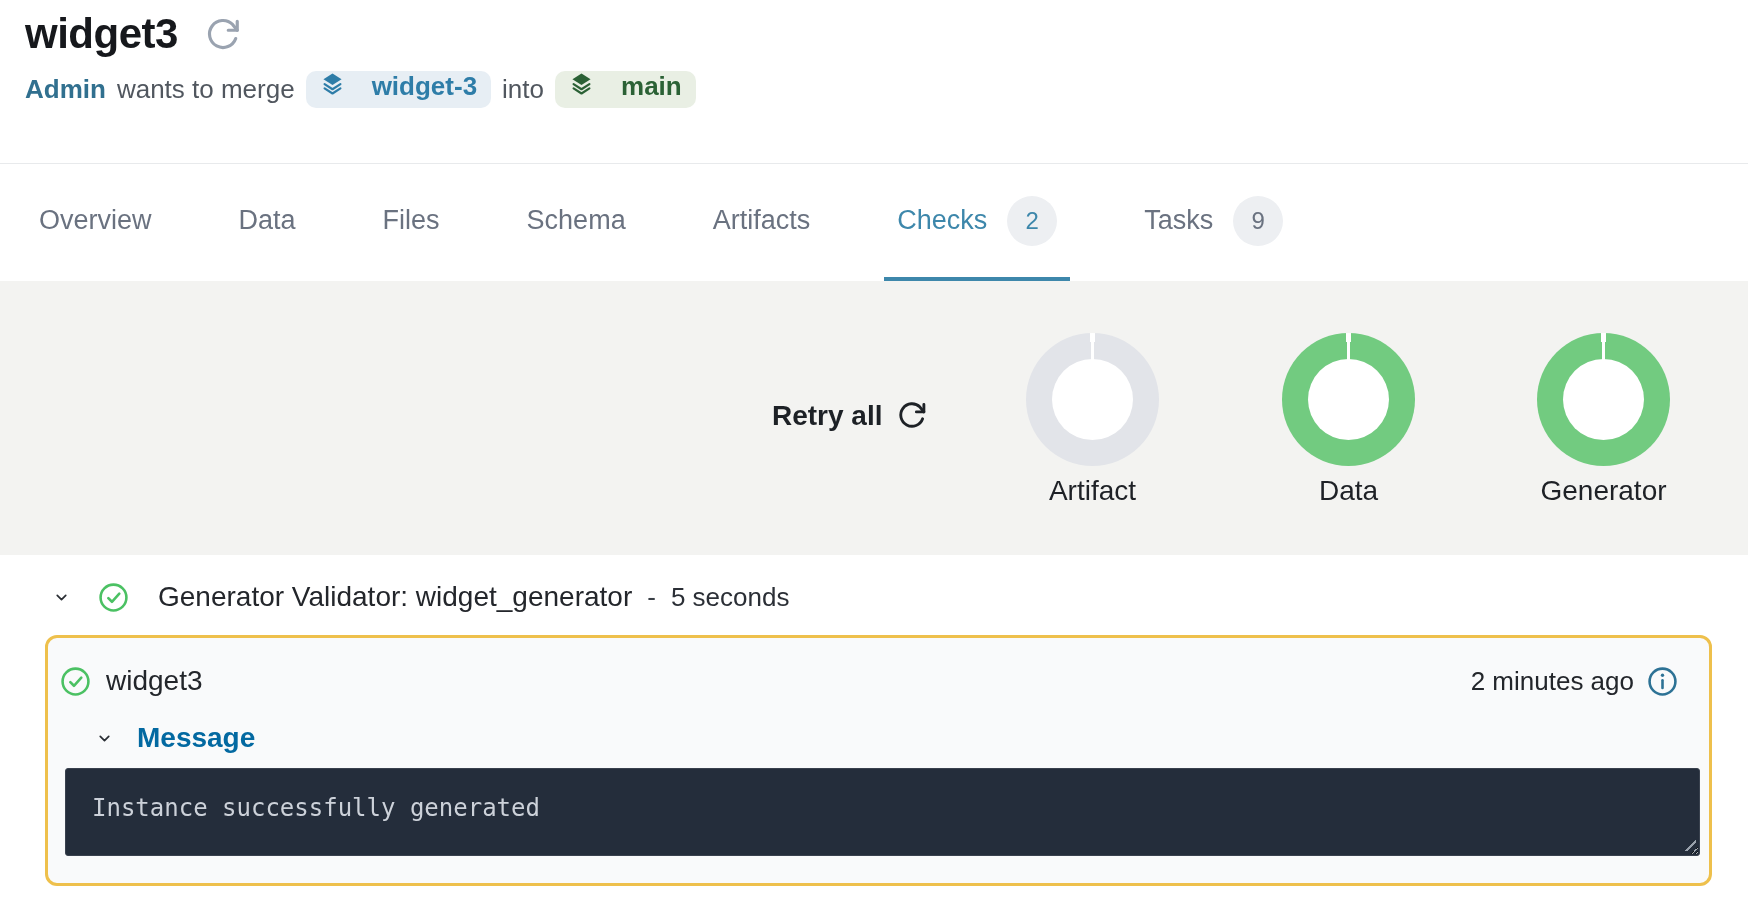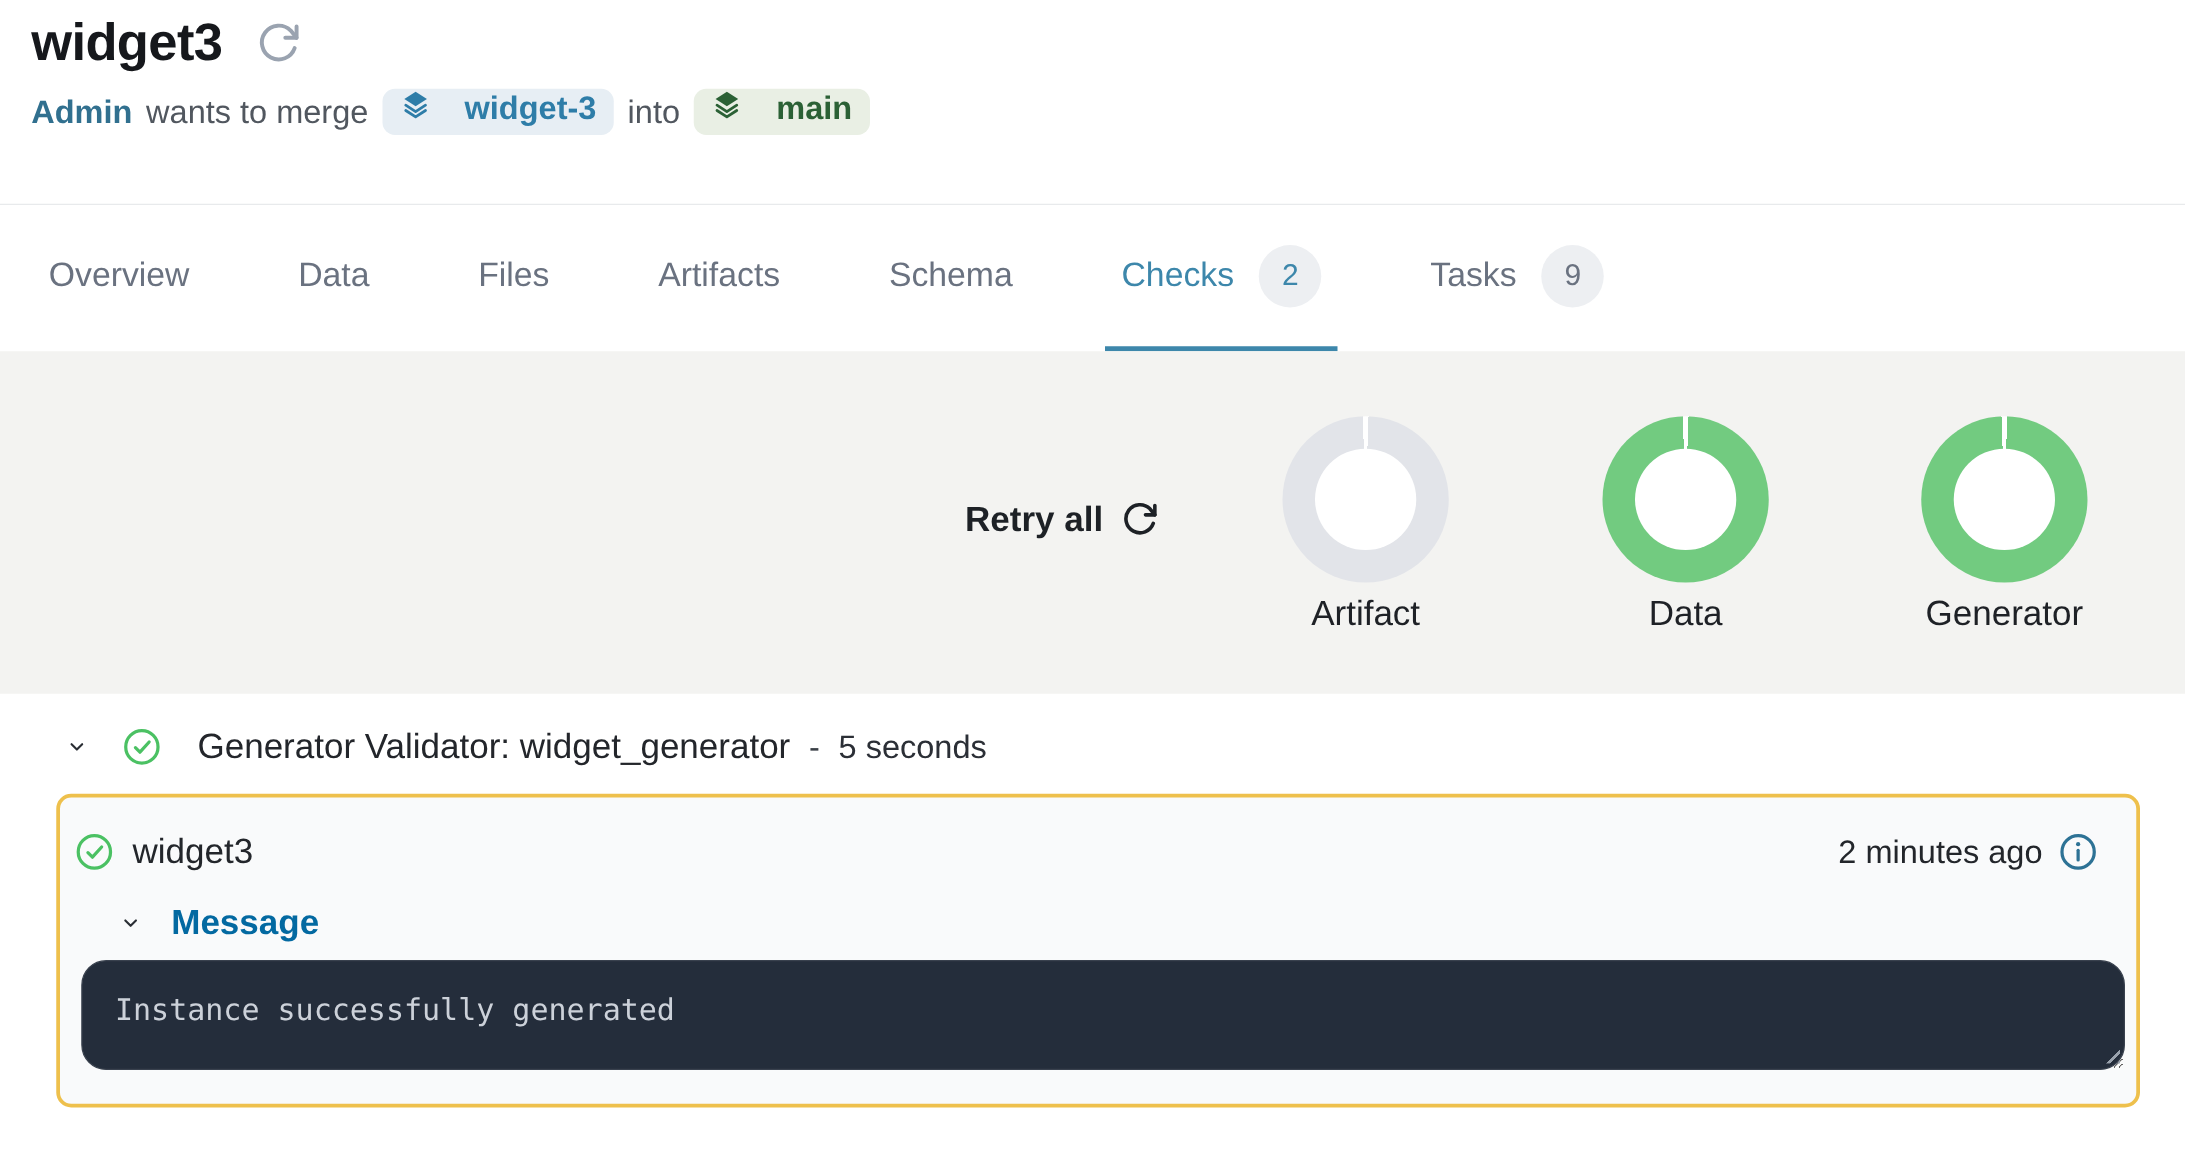--- a/index.html
+++ b/index.html
@@ -55,21 +55,21 @@
   .result-row { display:flex; align-items:center; padding:27px 31px 0 12px; }
   .result-name { margin-left:15px; font-size:28px; color:#23262b; }
   .result-right { margin-left:auto; display:flex; align-items:center; gap:13px; }
   .timestamp { font-size:26px; color:#23262b; }
   .info-ic { width:31px; height:31px; cursor:pointer; }
   .message-row { display:flex; align-items:center; padding-left:48px; margin-top:25px; cursor:pointer; }
   .message-row .chev { margin-right:24px; }
   .message-label { font-size:28px; font-weight:700; color:#0369a1; }
   .terminal { position:relative; margin:14px 9px 0 17px; }
   .terminal textarea { display:block; width:100%; height:88px; background:#242d3b;
-    border:1px solid #39414e; border-radius:20px; color:#ccd1d9; resize:vertical;
+    border:1px solid #39414e; border-radius:3px; color:#ccd1d9; resize:vertical;
     font:24px "DejaVu Sans Mono", "Liberation Mono", monospace; padding:25px 20px 0 26px; overflow:hidden; }
   .resize-corner { position:absolute; right:4px; bottom:5px; width:15px; height:15px; cursor:nwse-resize;
     background:repeating-linear-gradient(-45deg, #99a1ac 0 2px, transparent 2px 6px);
     clip-path:polygon(100% 0, 100% 100%, 0 100%); }
 </style>
 </head>
 <body>
 
 <div class="page">
 
@@ -110,24 +110,24 @@
     <div class="tab">
         <span>Overview</span>
       </div>
     <div class="tab">
         <span>Data</span>
       </div>
     <div class="tab">
         <span>Files</span>
       </div>
     <div class="tab">
+        <span>Schema</span>
+      </div>
+    <div class="tab">
         <span>Artifacts</span>
-      </div>
-    <div class="tab">
-        <span>Schema</span>
       </div>
     <div class="tab active">
       <span>Checks</span>
       <span class="count">2</span>
     </div>
     <div class="tab">
       <span>Tasks</span>
       <span class="count">9</span>
     </div>
   </nav>

